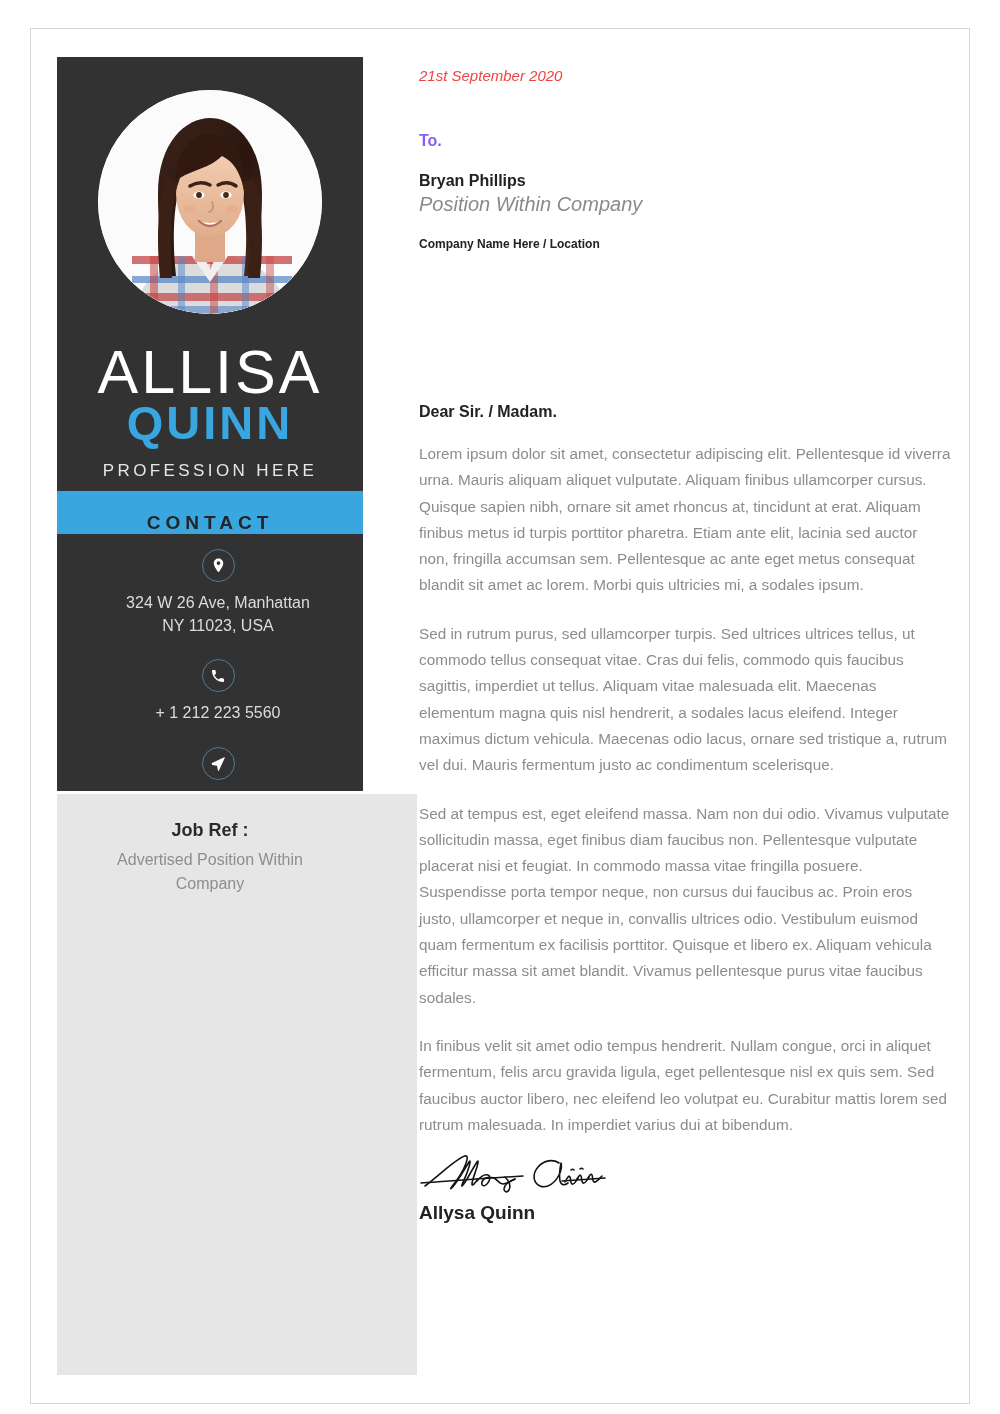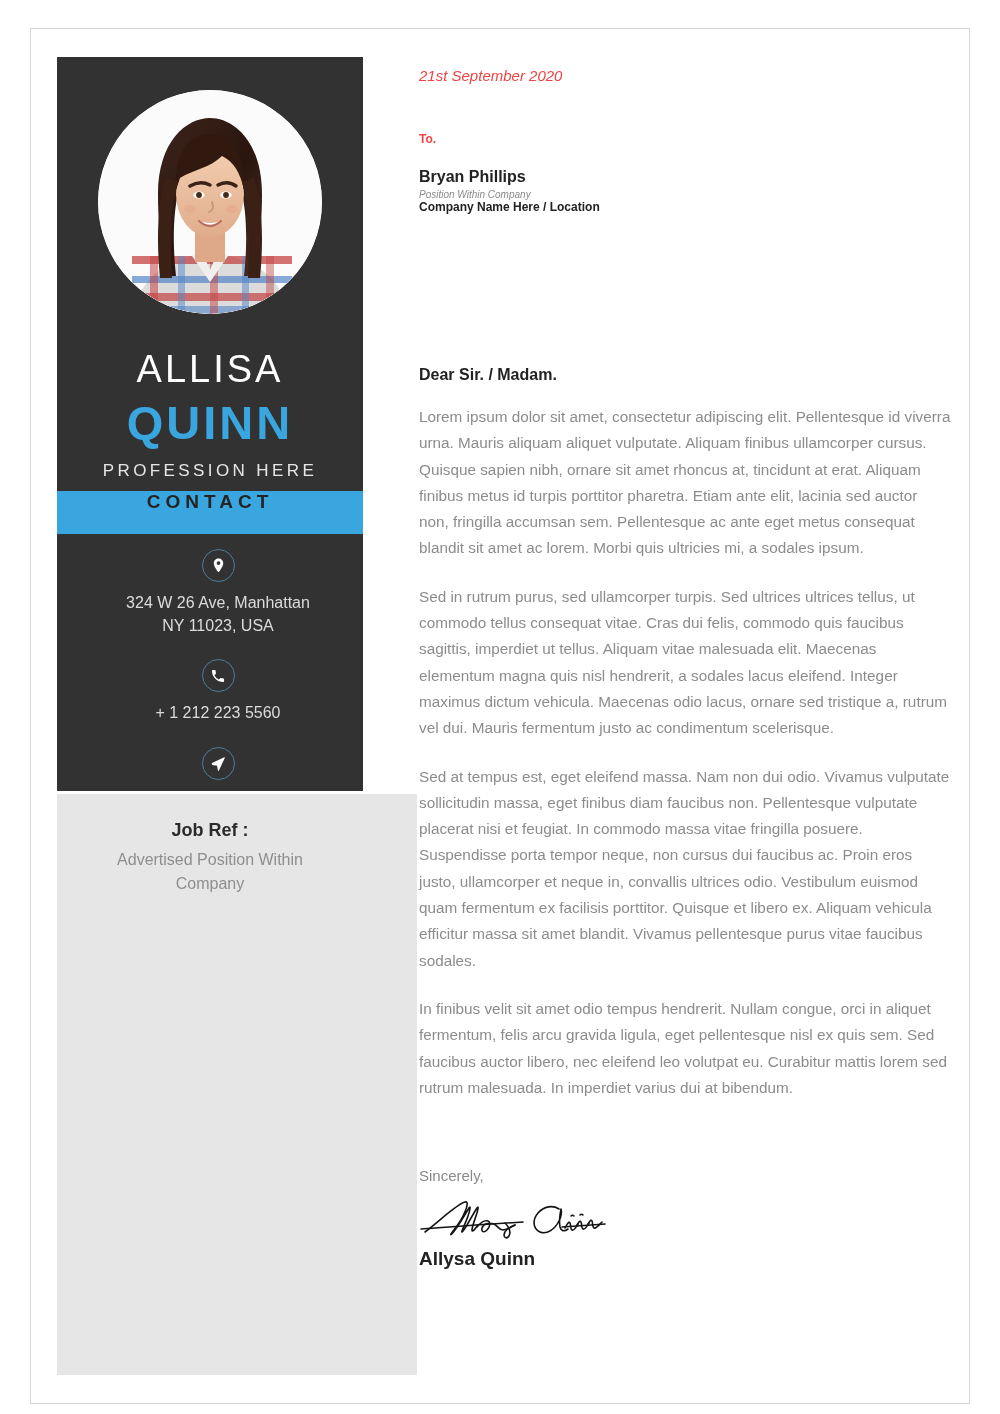--- a/index.html
+++ b/index.html
@@ -51,24 +51,24 @@
     border-radius: 50%;
     overflow: hidden;
     background: #ffffff;
   }
 
   .photo-svg { display: block; width: 224px; height: 224px; }
 
   .name-first {
     position: absolute;
     left: 0;
-    top: 293px;
+    top: 285px;
     width: 306px;
     text-align: center;
-    font-size: 38px;
+    font-size: 61px;
     font-weight: 300;
     letter-spacing: 3px;
     color: #ffffff;
     line-height: 1;
   }
 
   .name-last {
     position: absolute;
     left: 0;
     top: 342px;
@@ -94,21 +94,21 @@
   }
 
   .contact-bar {
     position: absolute;
     left: 0;
     top: 434px;
     width: 306px;
     height: 43px;
     background: #3aa6e0;
     display: flex;
-    align-items: flex-start;
+    align-items: flex-end;
     justify-content: center;
   }
   .contact-bar span {
     font-size: 19px;
     font-weight: 700;
     letter-spacing: 5px;
     color: #242424;
   }
 
   .contact-list {
@@ -178,37 +178,38 @@
   }
 
   .date {
     font-size: 15px;
     font-style: italic;
     color: #ef4444;
     margin-bottom: 48px;
   }
 
   .to-label {
-    font-size: 12px;
-    font-weight: 700;
-    color: #ef4444;
+    font-size: 16px;
+    font-weight: 700;
+    color: #8b5cf6;
     margin-bottom: 22px;
   }
 
   .recipient-name {
     font-size: 16px;
     font-weight: 700;
     color: #222222;
     margin-bottom: 3px;
   }
 
   .recipient-position {
-    font-size: 10px;
+    font-size: 20px;
     font-style: italic;
     color: #8a8a8a;
+    margin-bottom: 21px;
   }
 
   .company {
     font-size: 12px;
     font-weight: 700;
     color: #222222;
     margin-bottom: 152px;
   }
 
   .salutation {
@@ -376,21 +377,20 @@
     <div class="recipient-position">Position Within Company</div>
     <div class="company">Company Name Here / Location</div>
 
     <div class="salutation">Dear Sir. / Madam.</div>
 
     <p class="para">Lorem ipsum dolor sit amet, consectetur adipiscing elit. Pellentesque id viverra urna. Mauris aliquam aliquet vulputate. Aliquam finibus ullamcorper cursus. Quisque sapien nibh, ornare sit amet rhoncus at, tincidunt at erat. Aliquam finibus metus id turpis porttitor pharetra. Etiam ante elit, lacinia sed auctor non, fringilla accumsan sem. Pellentesque ac ante eget metus consequat blandit sit amet ac lorem. Morbi quis ultricies mi, a sodales ipsum.</p>
     <p class="para">Sed in rutrum purus, sed ullamcorper turpis. Sed ultrices ultrices tellus, ut commodo tellus consequat vitae. Cras dui felis, commodo quis faucibus sagittis, imperdiet ut tellus. Aliquam vitae malesuada elit. Maecenas elementum magna quis nisl hendrerit, a sodales lacus eleifend. Integer maximus dictum vehicula. Maecenas odio lacus, ornare sed tristique a, rutrum vel dui. Mauris fermentum justo ac condimentum scelerisque.</p>
     <p class="para">Sed at tempus est, eget eleifend massa. Nam non dui odio. Vivamus vulputate sollicitudin massa, eget finibus diam faucibus non. Pellentesque vulputate placerat nisi et feugiat. In commodo massa vitae fringilla posuere. Suspendisse porta tempor neque, non cursus dui faucibus ac. Proin eros justo, ullamcorper et neque in, convallis ultrices odio. Vestibulum euismod quam fermentum ex facilisis porttitor. Quisque et libero ex. Aliquam vehicula efficitur massa sit amet blandit. Vivamus pellentesque purus vitae faucibus sodales.</p>
     <p class="para">In finibus velit sit amet odio tempus hendrerit. Nullam congue, orci in aliquet fermentum, felis arcu gravida ligula, eget pellentesque nisl ex quis sem. Sed faucibus auctor libero, nec eleifend leo volutpat eu. Curabitur mattis lorem sed rutrum malesuada. In imperdiet varius dui at bibendum.</p>
 
-    <div class="closing">Sincerely,</div>
 
     <div class="signature">
       <svg width="200" height="46" viewBox="0 0 200 46">
         <g fill="none" stroke="#141414" stroke-width="1.6" stroke-linecap="round" stroke-linejoin="round">
           <path d="M6 36 C24 22 38 8 46 6 C50 5 48 12 44 20 C40 28 34 35 32 38 C31 40 33 38 36 34 C41 27 47 17 50 12 C52 9 51 14 49 20 C47 26 44 32 43 35 C42 38 45 34 48 29 C52 22 56 15 58 12 C60 9 59 14 57 20 C55 26 53 31 53 34 C53 37 56 33 59 29"></path>
           <path d="M58 31 C62 26 66 24 69 25 C72 26 71 31 68 34 C65 37 62 36 63 32 C64 28 70 26 75 28 C79 30 80 34 84 34 C88 34 92 31 96 29"></path>
           <path d="M86 27 C90 31 92 36 90 40 C88 43 85 42 85 39 C85 35 90 31 96 29"></path>
           <path d="M2 33 C30 31 70 28 104 26"></path>
           <path d="M140 13 C134 9 125 10 119 17 C113 24 114 33 121 36 C128 39 136 33 140 25 C142 21 143 16 142 13 C141 18 140 26 141 31 C142 35 145 36 149 33"></path>
           <path d="M146 32 C148 28 150 25 151 27 C152 29 151 33 153 34 C155 35 157 31 159 28"></path>

